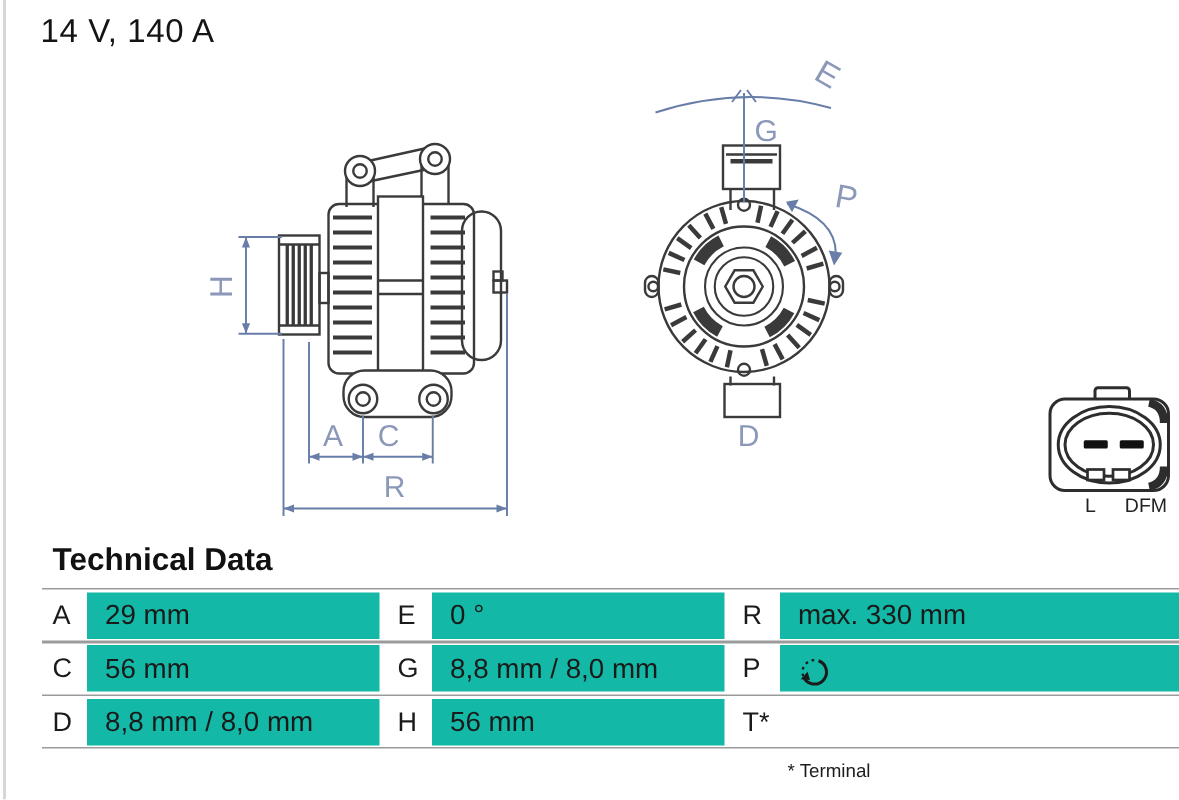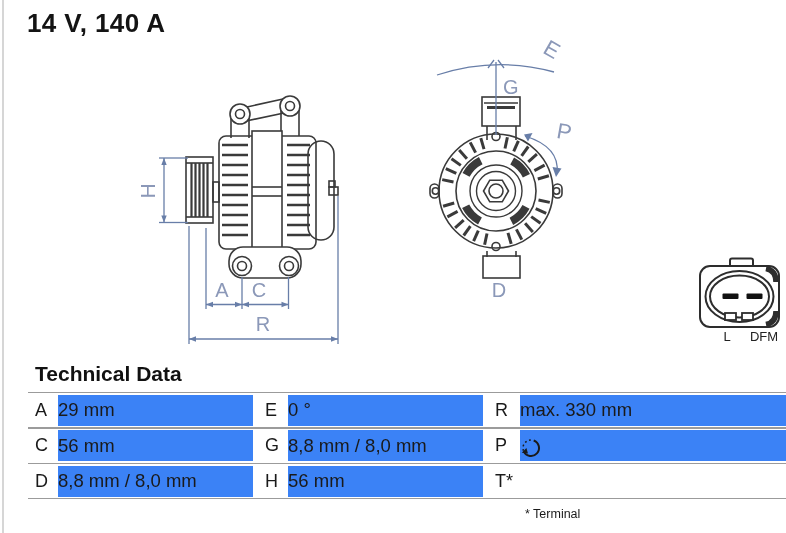--- a/index.html
+++ b/index.html
@@ -1,33 +1,33 @@
 <!DOCTYPE html>
 <html><head>
 <meta charset="utf-8">
 <style>
   html,body{margin:0;padding:0;background:#ffffff;}
   body{width:786px;height:533px;position:relative;overflow:hidden;
        font-family:"Liberation Sans",sans-serif;color:#1a1a1a;}
   .page-edge{position:absolute;left:2px;top:0;width:2px;height:533px;background:#d6d6d6;}
-  .title{position:absolute;left:27px;top:8px;font-size:26px;letter-spacing:.4px;color:#141414;font-weight:bold;}
+  .title{position:absolute;left:27px;top:8px;font-size:22px;letter-spacing:.4px;color:#141414;}
   svg.draw{position:absolute;left:0;top:0;}
   svg text{font-family:"Liberation Sans",sans-serif;}
 
   .tech{position:absolute;left:28px;top:362px;width:765px;}
   .tech h2{margin:0 0 6px 7px;font-size:21px;font-weight:bold;color:#111;}
   .tbl{border-top:1.5px solid #9b9b9b;border-bottom:1.5px solid #9b9b9b;}
   .sep{height:1.5px;background:#9b9b9b;}
   .row{display:grid;grid-template-columns:30px 195px 9px 26px 195px 10px 27px 273px;
        height:31px;margin:1.5px 0;align-items:stretch;}
   .cell{display:flex;align-items:center;font-size:18px;}
   .lab{padding-left:7px;}
   .lab2{padding-left:3px;}
   .lab3{padding-left:2px;}
-  .val{background:#3b82f6;font-size:18.5px;}
+  .val{background:#14b8a6;padding-left:12px;font-size:18.5px;}
   .footnote{margin:8px 0 0 497px;font-size:12.5px;color:#1c1c1c;}
   .roticon{display:inline-block;margin-top:2px;}
 </style>
 </head>
 <body>
 
 <div class="page-edge"></div>
 
 <div class="title">14 V, 140 A</div>
 

